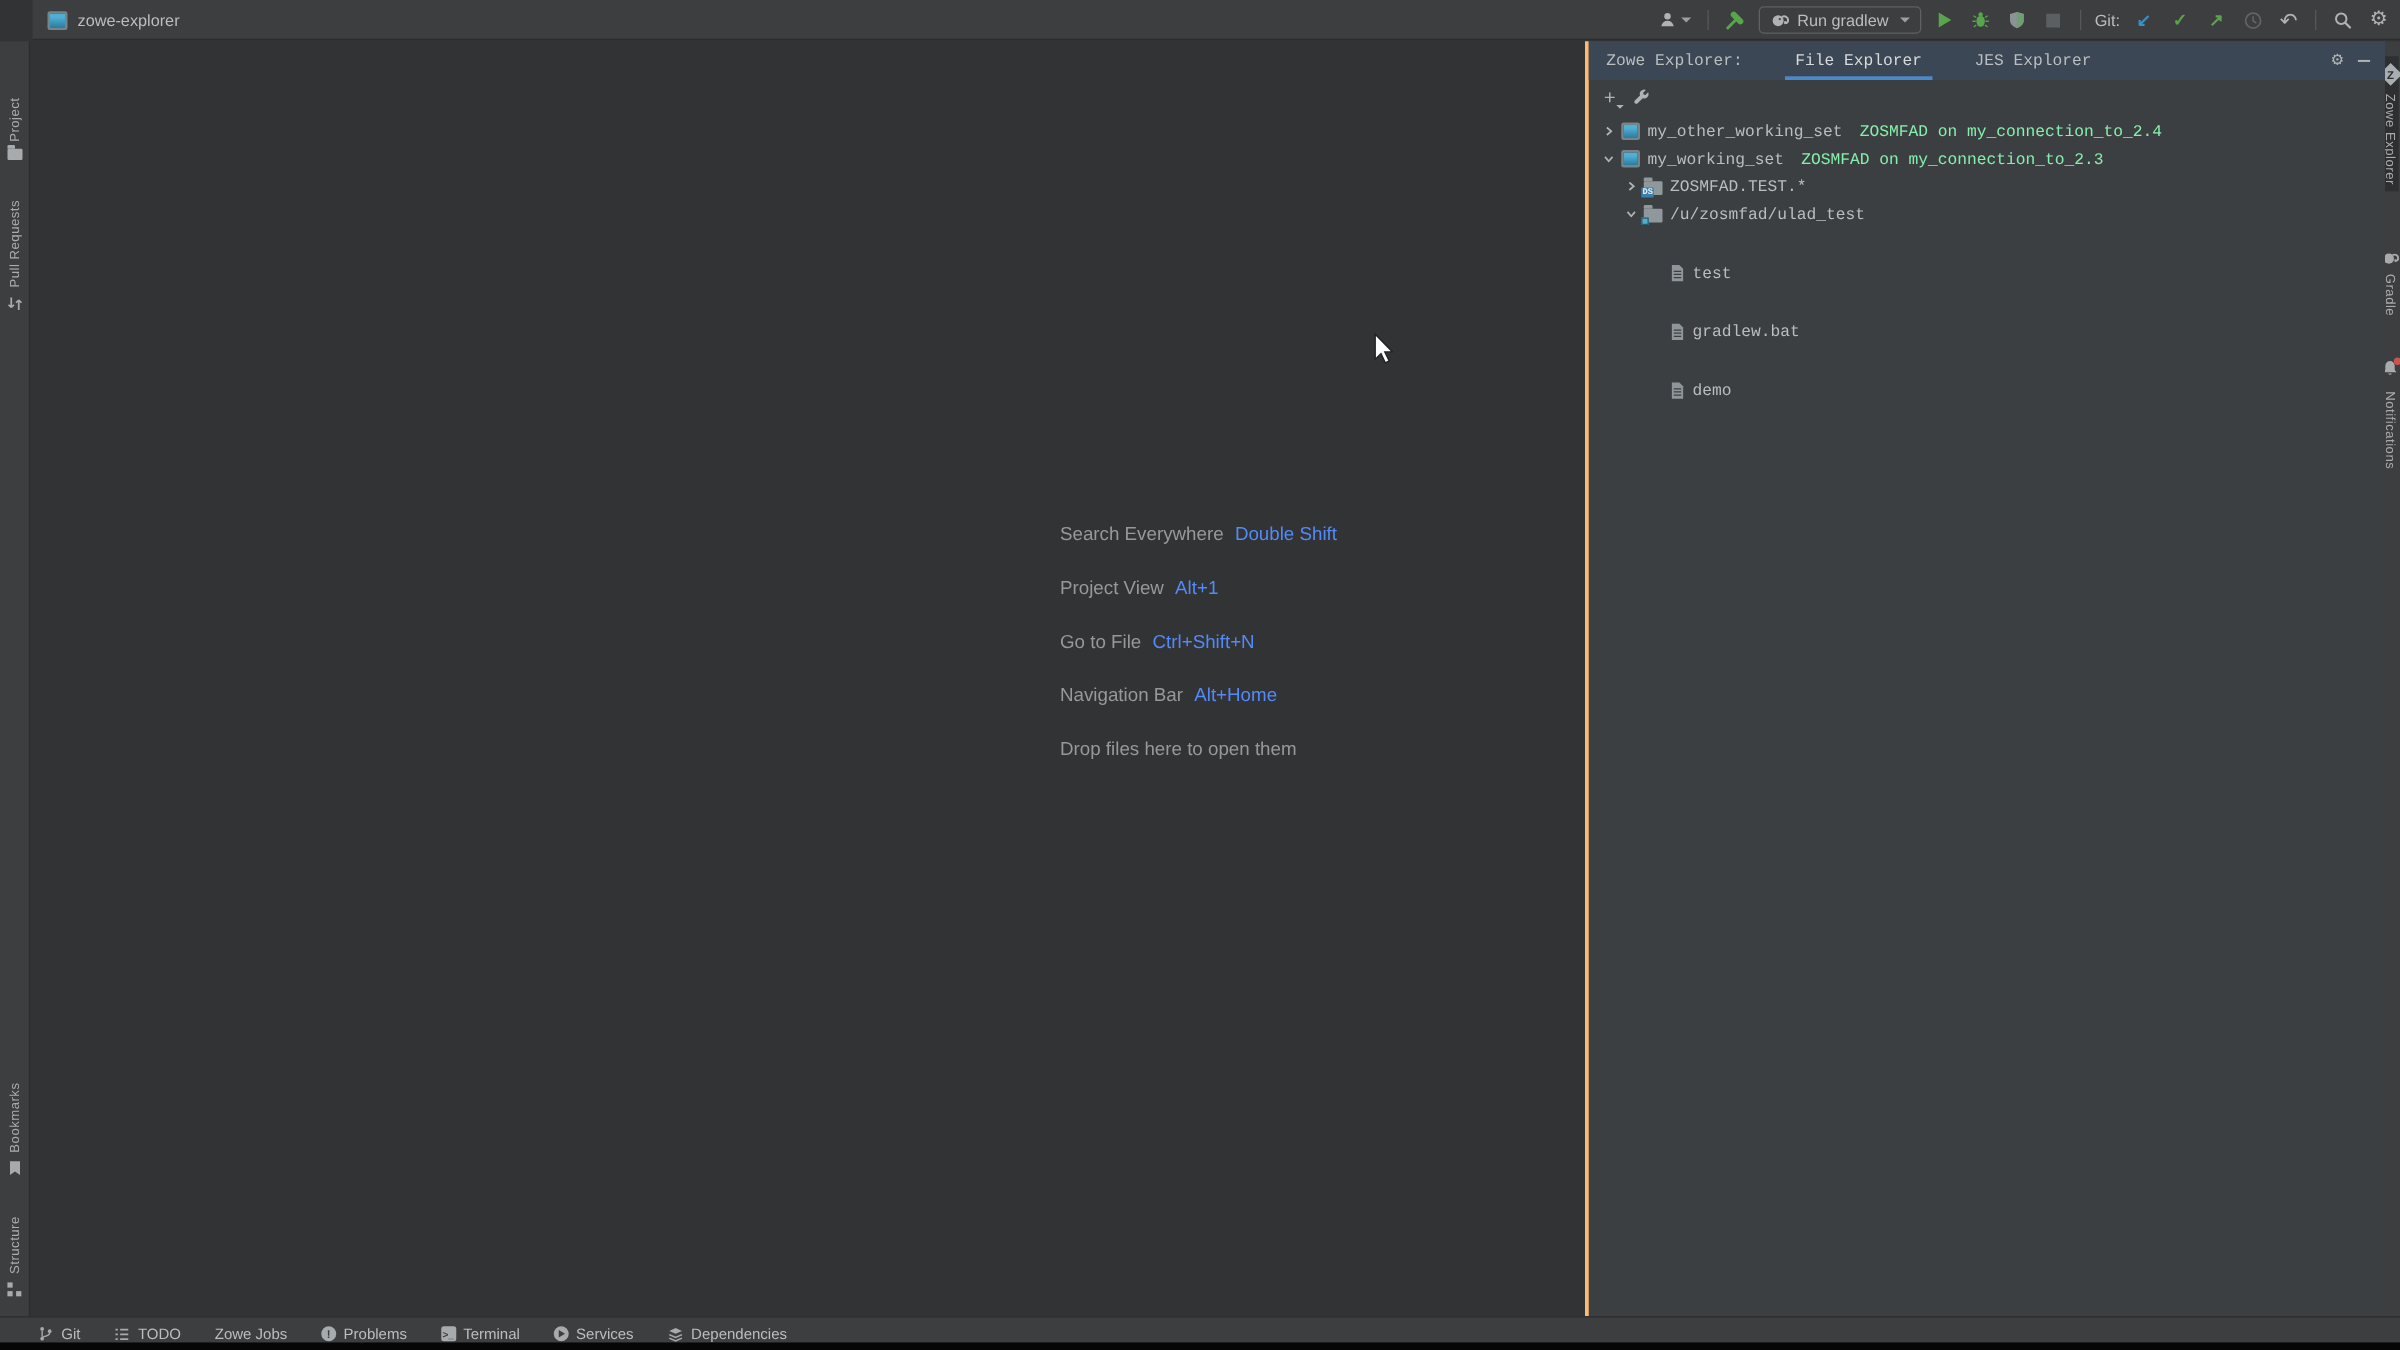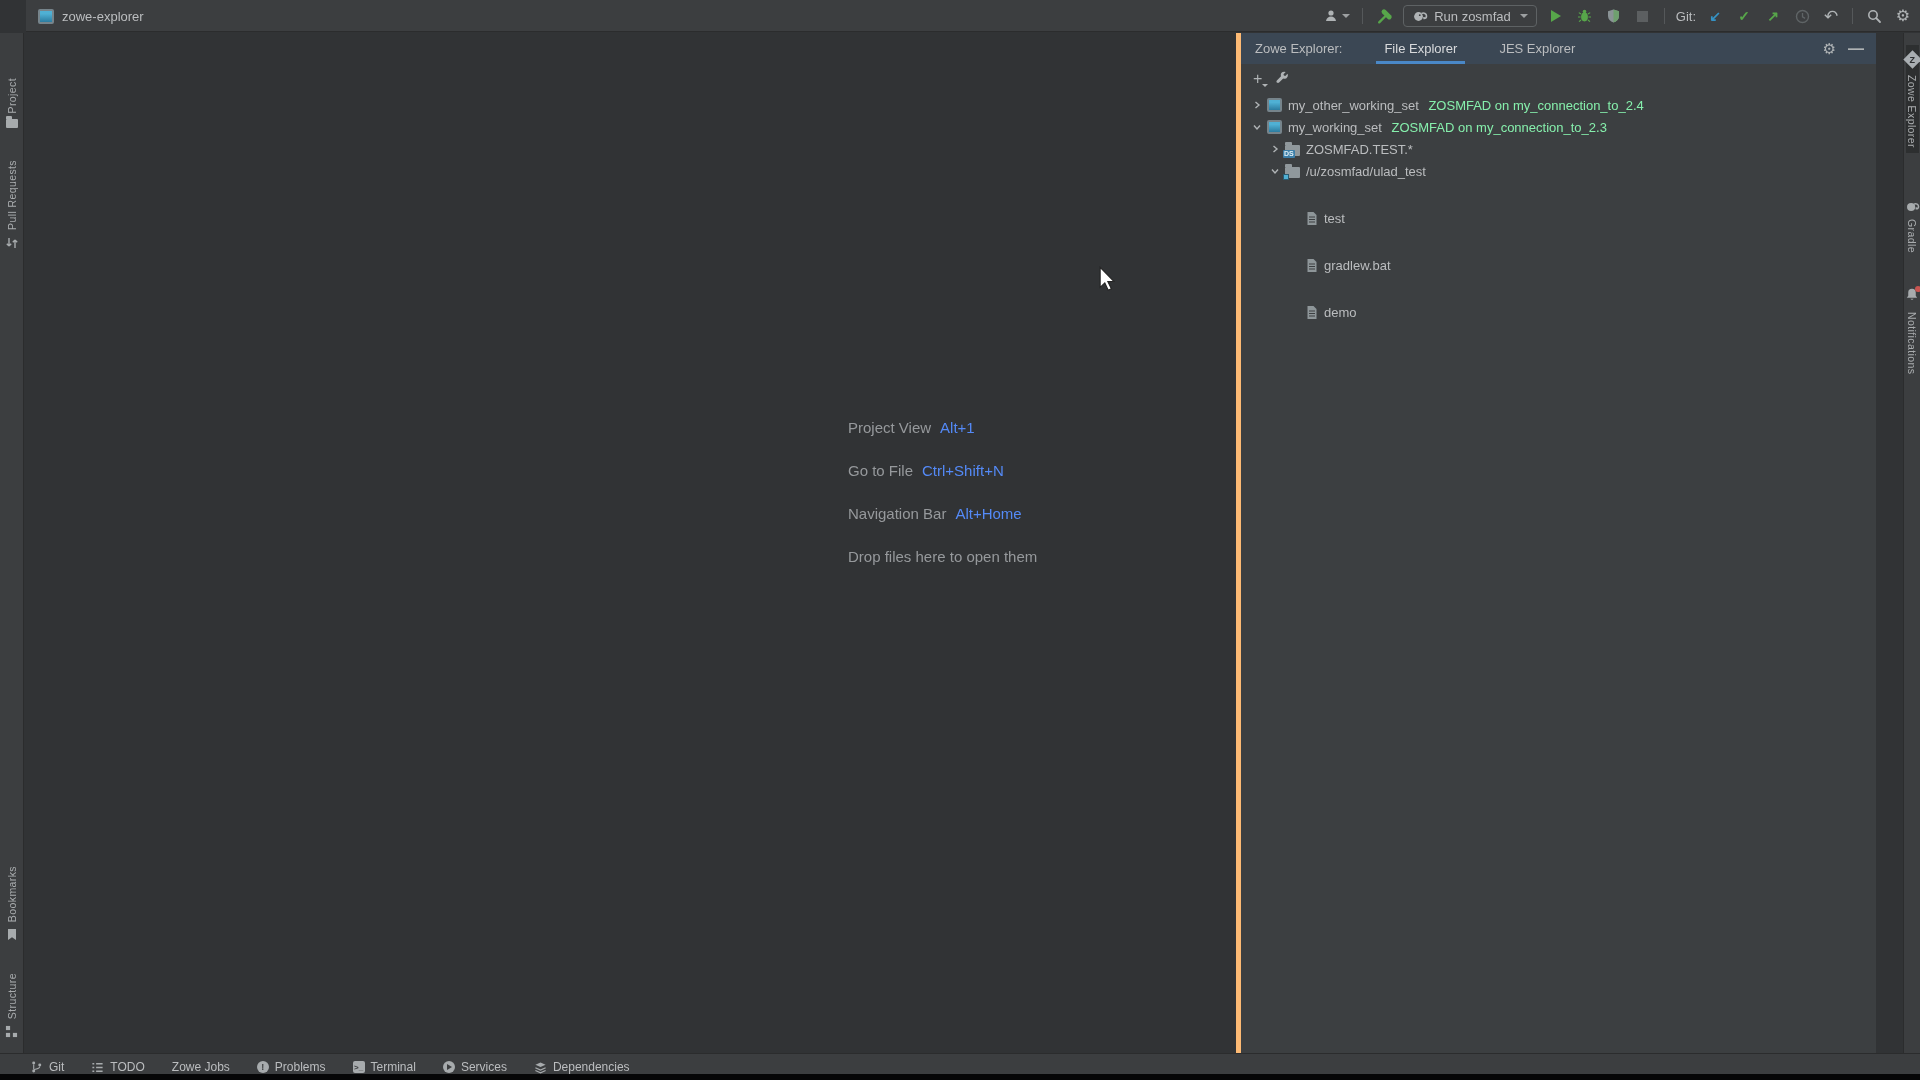--- a/index.html
+++ b/index.html
@@ -39,21 +39,21 @@
   .stripe-group { display:flex; flex-direction:column; align-items:center; gap:22px; }
 
   
   #editor { position:absolute; left:25px; top:33px; width:1239px; height:1020px; background:#313335; }
   #shortcuts { position:absolute; left:823px; top:373px; }
   .sc-row { height:43px; display:flex; align-items:center; gap:9px; font-size:15px; }
   .sc-label { color:#96999C; }
   .sc-keys { color:#548AF7; }
 
   
-  #panel { position:absolute; left:1236px; top:33px; width:640px; height:1020px; background:#3C3F41; border-left:5px solid #fdba74; }
+  #panel { position:absolute; left:1268px; top:33px; width:640px; height:1020px; background:#3C3F41; border-left:3px solid #fdba74;font-family:Liberation Mono, monospace; }
   #panel-header { position:relative; height:31px; background:#3B4754; display:flex; align-items:center; }
   #panel-title { color:#BBBDBF; font-size:13px; margin-left:14px; }
   .ptab { position:relative; height:31px; display:flex; align-items:center; padding:0 14px; font-size:13px; color:#BBBDBF; cursor:default; }
   .ptab.active { color:#D8DADC; }
   .ptab.active:after { content:""; position:absolute; left:6px; right:6px; bottom:0; height:3px; background:#4A88C7; }
   #panel-header .spacer { flex:1; }
   .hdr-ic { color:#AFB3B5; margin-right:12px; cursor:default; }
   #panel-toolbar { height:29px; display:flex; align-items:center; padding-left:12px; gap:12px; }
   .plus-ic { color:#AFB3B5; font-size:16px; position:relative; line-height:1; }
   .plus-ic:after { content:""; position:absolute; right:-6px; bottom:0px; border-left:3px solid transparent; border-right:3px solid transparent; border-top:3px solid #AFB3B5; }
@@ -109,21 +109,21 @@
             <path d="M3 13.5 L9 7.5" stroke="#57A64A" stroke-width="2.2" stroke-linecap="round"></path>
             <path d="M7.5 3.5 l5 5" stroke="#57A64A" stroke-width="4.5" stroke-linecap="round"></path>
           </svg>
       </span>
       <span class="runbox">
         <svg width="16" height="14" viewBox="0 0 16 14">
             <circle cx="6.5" cy="7.5" r="4.4" fill="#AFB3B5"></circle>
             <path d="M9.5 4.5c2.6-1.3 5 .3 5 2.4 0 1.5-1 2.5-2.4 2.6l-.2-1.5" fill="none" stroke="#AFB3B5" stroke-width="1.6"></path>
             <circle cx="7.8" cy="6.2" r="0.9" fill="#3C3E40"></circle>
           </svg>
-        <span class="lbl">Run zosmfad</span>
+        <span class="lbl">Run gradlew</span>
         <span class="caret"></span>
       </span>
       <span class="tb-ic">
           <span class="play-tri"></span>
         </span>
       <span class="tb-ic">
         <svg width="15" height="16" viewBox="0 0 15 16">
             <ellipse cx="7.5" cy="9" rx="3.4" ry="4.4" fill="#57A64A"></ellipse>
             <circle cx="7.5" cy="3.6" r="1.8" fill="#57A64A"></circle>
             <path d="M4 6 1.8 4.6M11 6l2.2-1.4M3.6 9H1M11.4 9H14M4 12l-2 1.6M11 12l2 1.6" stroke="#57A64A" stroke-width="1.1"></path>
@@ -217,20 +217,24 @@
           </svg>
         <span style="position:absolute;right:-2px;top:-1px;width:6px;height:6px;border-radius:50%;background:#C75450"></span>
       </span>
       <span class="vlabel-r">Notifications</span>
     </div>
   </div>
 
   <div id="editor">
     <div id="shortcuts">
       <div class="sc-row">
+        <span class="sc-label">Search Everywhere</span>
+        <span class="sc-keys">Double Shift</span>
+      </div>
+      <div class="sc-row">
         <span class="sc-label">Project View</span>
         <span class="sc-keys">Alt+1</span>
       </div>
       <div class="sc-row">
         <span class="sc-label">Go to File</span>
         <span class="sc-keys">Ctrl+Shift+N</span>
       </div>
       <div class="sc-row">
         <span class="sc-label">Navigation Bar</span>
         <span class="sc-keys">Alt+Home</span>

